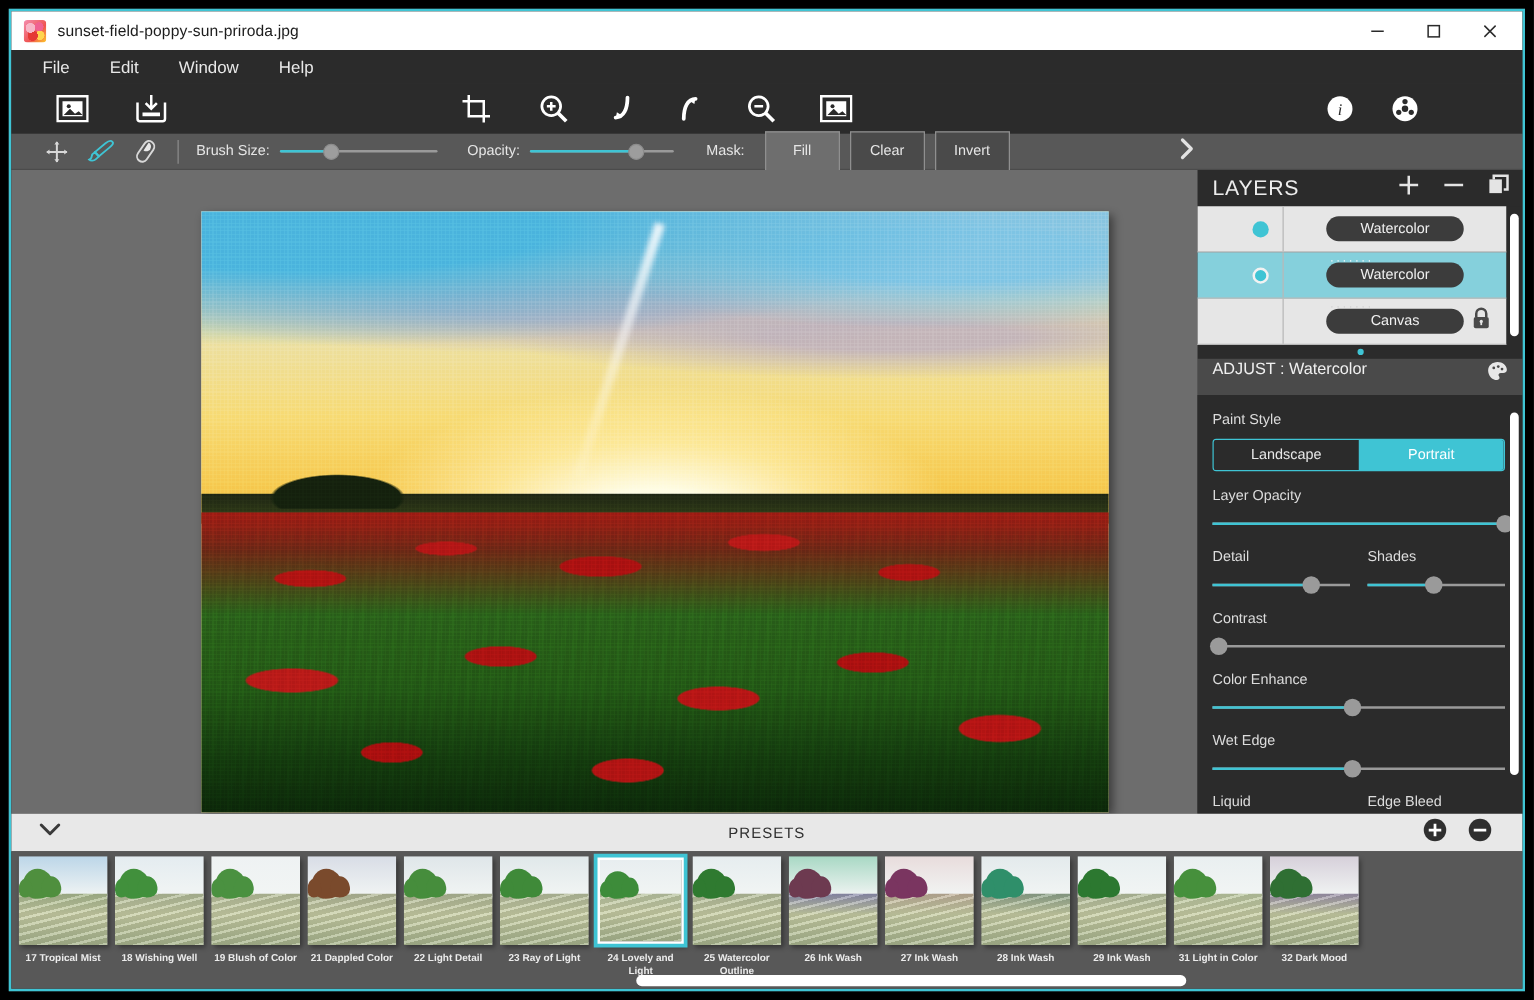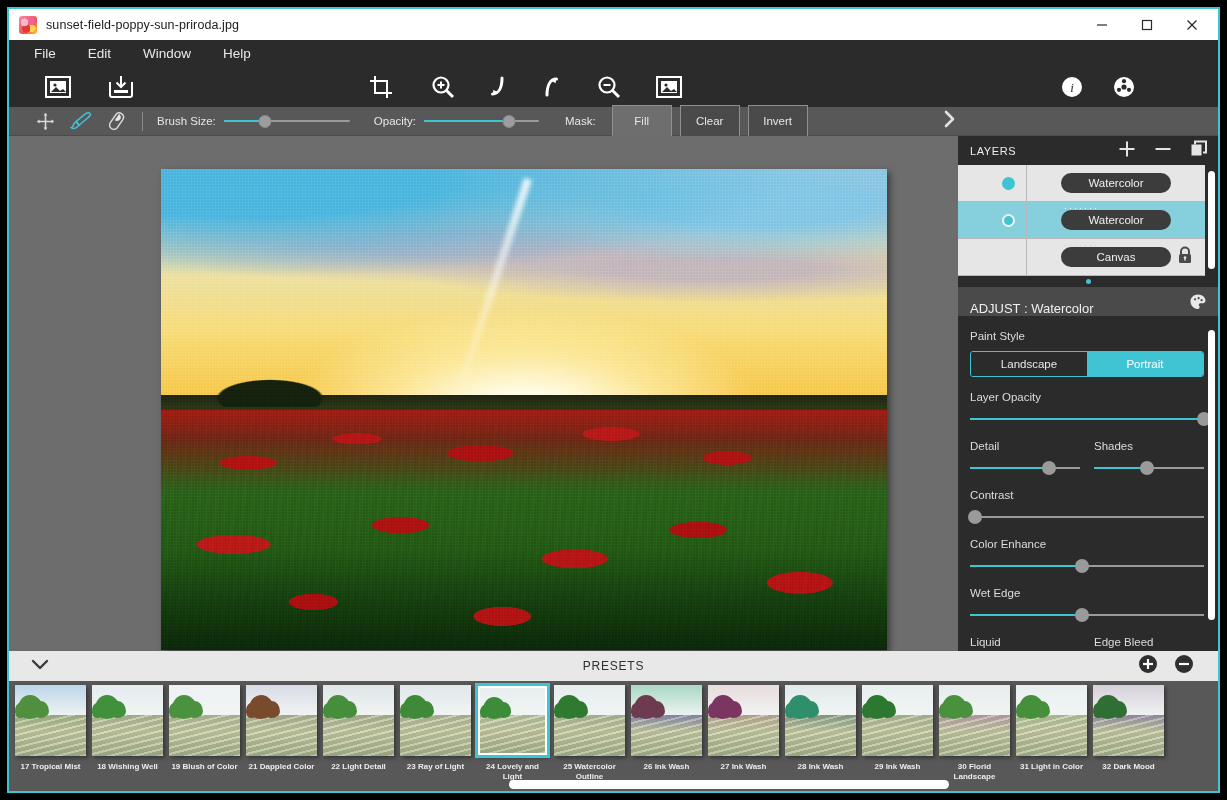--- a/index.html
+++ b/index.html
@@ -163,21 +163,21 @@
       repeating-linear-gradient(90deg, rgba(255,255,255,.5) 0 1px, rgba(0,0,0,0) 1px 3px);
   }
 
   
   .rpanel { width: 260px; flex: 0 0 260px; background: #2b2b2b; display: flex; flex-direction: column; }
 
   .layers-head {
     height: 29px; background: #2b2b2b; display: flex; align-items: center;
     padding: 0 10px 0 12px; flex: 0 0 29px;
   }
-  .layers-title { color: #ededed; font-size: 11px; letter-spacing: .6px; }
+  .layers-title { color: #ededed; font-size: 17px; letter-spacing: .6px; }
   .layers-actions { margin-left: auto; display: flex; align-items: center; gap: 18px; color: #e4e4e4; }
 
   .layers-list { background: #2b2b2b; position: relative; flex: 0 0 110px; padding-right: 2px;}
   .layer-row {
     height: 37px; background: #e6e6e6; display: flex; align-items: center; position: relative;
     border-bottom: 1px solid #b8b8b8; margin-right: 11px; padding-left: 33px;
   }
   .layer-row.sel { background: #85d0dc; }
   .layer-vis { width: 35px; display: flex; align-items: center; justify-content: center; }
   .dot-filled { width: 13px; height: 13px; border-radius: 50%; background: #3fc4d4; }
@@ -196,21 +196,21 @@
     position: absolute; right: 3px; top: 6px; width: 7px; height: 98px;
     background: #ffffff; border-radius: 4px;
   }
   .layers-footer {
     height: 11px; background: #2b2b2b; display: flex; align-items: center; justify-content: center;
     flex: 0 0 11px;
   }
   .mini-dot { width: 5px; height: 5px; border-radius: 50%; background: #3fc4d4; }
 
   .adjust-head {
-    height: 29px; background: #4a4a4a; display: flex; align-items: flex-end;
+    height: 29px; background: #4a4a4a; display: flex; align-items: flex-start;
     padding: 0 10px 0 12px; flex: 0 0 29px;
   }
   .adjust-title { color: #f0f0f0; font-size: 13px; }
   .adjust-head .spacer { margin-left: auto; }
 
   .adjust-body {
     background: #2b2b2b; flex: 1 1 auto; position: relative;
     padding: 14px 14px 0 12px; overflow: hidden;
   }
   .ctrl { margin-bottom: 14px; }
@@ -799,34 +799,20 @@
             <div class="tree" style="left:4%;top:14%;width:36%;height:34%;background:#2c7830"></div>
             <div class="tree" style="left:26%;top:22%;width:22%;height:24%;background:#2c7830"></div>
             <div class="tree" style="left:0%;top:26%;width:16%;height:20%;background:#2c7830"></div>
           </div>
         </div>
         <div class="plabel">29 Ink Wash</div>
       </div>
       <div class="preset">
         <div class="pthumb">
           <div class="pl">
-            <div class="sky" style="background:linear-gradient(to bottom,#e6ecec,#f2f5f4)"></div>
-            <div class="fld" style="background:linear-gradient(to bottom,#c0a6ae 0%, #c9cfa6 40%, #a9b68f 100%)">
-              <div class="rows"></div>
-            </div>
-            <div class="tree" style="left:4%;top:14%;width:36%;height:34%;background:#49913d"></div>
-            <div class="tree" style="left:26%;top:22%;width:22%;height:24%;background:#49913d"></div>
-            <div class="tree" style="left:0%;top:26%;width:16%;height:20%;background:#49913d"></div>
-          </div>
-        </div>
-        <div class="plabel">30 Florid Landscape</div>
-      </div>
-      <div class="preset">
-        <div class="pthumb">
-          <div class="pl">
             <div class="sky" style="background:linear-gradient(to bottom,#e9eff0,#f2f5f4)"></div>
             <div class="fld" style="background:linear-gradient(to bottom,#bcc8a2 0%, #c9cfa6 40%, #a9b68f 100%)">
               <div class="rows"></div>
             </div>
             <div class="tree" style="left:4%;top:14%;width:36%;height:34%;background:#46903c"></div>
             <div class="tree" style="left:26%;top:22%;width:22%;height:24%;background:#46903c"></div>
             <div class="tree" style="left:0%;top:26%;width:16%;height:20%;background:#46903c"></div>
           </div>
         </div>
         <div class="plabel">31 Light in Color</div>

